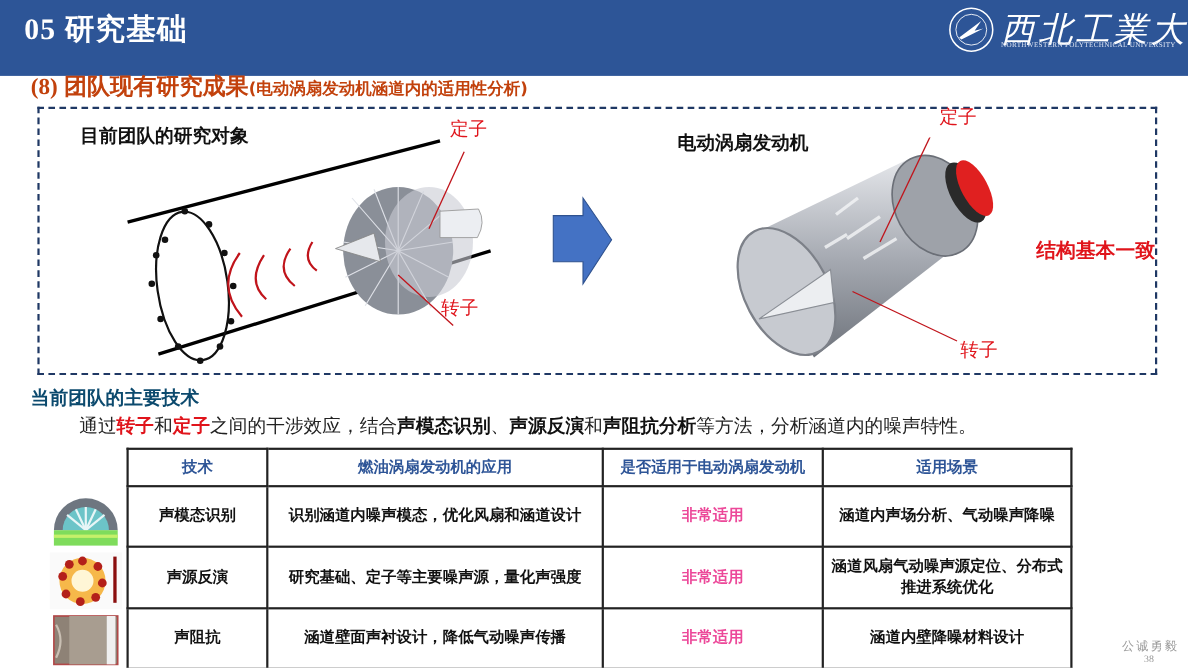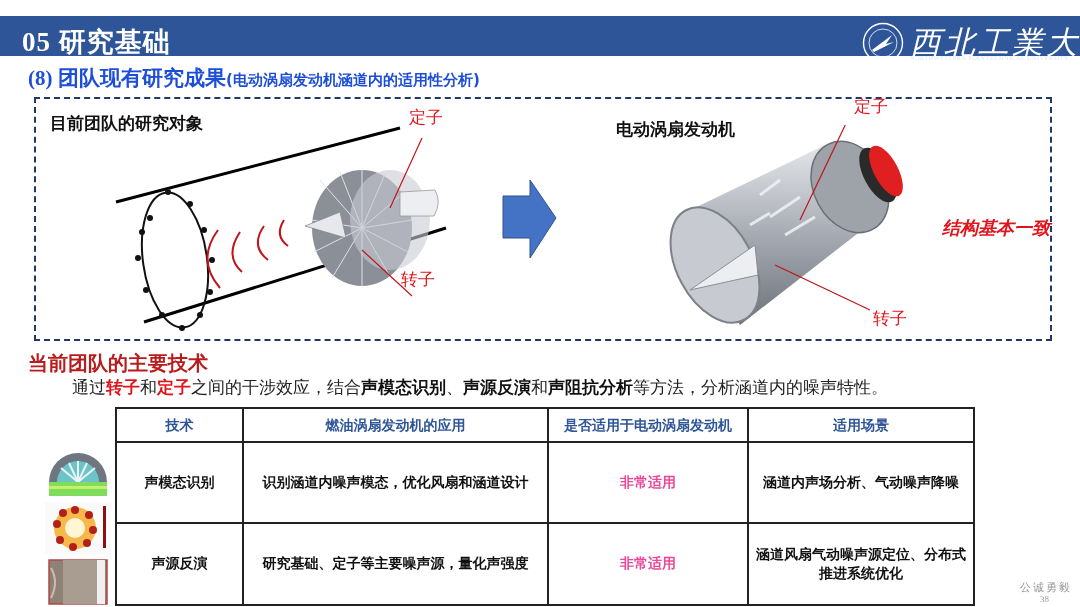--- a/index.html
+++ b/index.html
@@ -2,55 +2,55 @@
 <html><head>
 <meta charset="utf-8">
 <style>
   html, body { margin: 0; padding: 0; }
   body {
     width: 1080px; height: 607px; position: relative; overflow: hidden;
     background: #ffffff;
     font-family: "DejaVu Sans", "Liberation Sans", sans-serif;
   }
   .header {
-    position: absolute; left: 0; top: 16px; width: 1080px; height: 40px;
+    position: absolute; left: 0; top: 0; width: 1080px; height: 69px;
     background: #2d5597;
   }
   .header-title {
     position: absolute; left: 22px; top: 8px; color: #fff;
     font-size: 27px; font-weight: bold; letter-spacing: 1px;
     font-family: "Liberation Serif", "DejaVu Serif", serif;
   }
   .logo { position: absolute; left: 862px; top: 4px; width: 210px; height: 46px; }
   .logo-seal { position: absolute; left: 0; top: 2px; width: 42px; height: 42px; }
   .logo-cn {
     position: absolute; left: 48px; top: 2px; color: #fff; font-size: 31px;
     font-family: "DejaVu Serif", serif; font-style: italic; letter-spacing: 3px; white-space: nowrap;
   }
   .logo-en {
     position: absolute; left: 48px; top: 34px; color: #dfe6f4; font-size: 6.5px;
     font-family: "Liberation Serif", serif; letter-spacing: 0.3px; white-space: nowrap;
   }
   .subtitle {
-    position: absolute; left: 28px; top: 64px; color: #1d4ed8; font-weight: bold;
+    position: absolute; left: 28px; top: 64px; color: #c2410c; font-weight: bold;
     white-space: nowrap;
   }
   .subtitle .num { font-family: "Liberation Serif", serif; font-size: 21px; }
   .subtitle .main { font-size: 21px; }
   .subtitle .paren { font-size: 15px; }
   .dash-box {
     position: absolute; left: 34px; top: 97px; width: 1018px; height: 244px;
     border: 2.5px dashed #1f3864; box-sizing: border-box;
   }
   .label-black { position: absolute; font-weight: bold; color: #111; font-size: 17px; white-space: nowrap; }
   .label-red { position: absolute; color: #e0141b; font-size: 17px; white-space: nowrap; }
   .label-red-bold { position: absolute; color: #e0141b; font-size: 18px; font-weight: bold; white-space: nowrap; }
   .svg-abs { position: absolute; }
   .tech-heading {
-    position: absolute; left: 28px; top: 350px; font-weight: bold; font-size: 20px; color: #b91c1c;
+    position: absolute; left: 28px; top: 350px; font-weight: bold; font-size: 17px; color: #0c4a6e;
   }
   .tech-desc {
     position: absolute; left: 72px; top: 376px; font-size: 17px; color: #222; white-space: nowrap;
   }
   .tech-desc .r { color: #e0141b; font-weight: bold; }
   .tech-desc .b { color: #111; font-weight: bold; }
   table.tech {
     position: absolute; left: 115px; top: 407px; width: 858px; height: 199px;
     border-collapse: collapse; table-layout: fixed;
   }
@@ -87,21 +87,21 @@
   </div>
 </div>
 
 <div class="subtitle">
   <span class="num">(8)</span>
   <span class="main">团队现有研究成果</span><span class="paren">(电动涡扇发动机涵道内的适用性分析)</span>
 </div>
 
 <div class="dash-box"></div>
 
-<div class="label-black" style="left:50px; top:112px;">目前团队的研究对象</div>
+<div class="label-black" style="left:73px; top:112px;">目前团队的研究对象</div>
 
 <svg class="svg-abs" style="left:100px; top:120px;" width="360" height="215" viewBox="0 0 360 215">
   <line x1="16" y1="82" x2="300" y2="8" stroke="#000" stroke-width="3"></line>
   <line x1="44" y1="202" x2="346" y2="108" stroke="#000" stroke-width="3"></line>
   <ellipse cx="75" cy="140" rx="32" ry="68" transform="rotate(-8 75 140)" fill="none" stroke="#111" stroke-width="2"></ellipse>
   <g fill="#111">
     <circle cx="50" cy="98" r="3"></circle>
       <circle cx="68" cy="72" r="3"></circle>
       <circle cx="90" cy="84" r="3"></circle>
     <circle cx="104" cy="110" r="3"></circle>
@@ -169,21 +169,21 @@
     <line x1="100" y1="70" x2="120" y2="55"></line>
       <line x1="110" y1="92" x2="140" y2="72"></line>
     <line x1="125" y1="110" x2="155" y2="92"></line>
       <line x1="90" y1="100" x2="110" y2="88"></line>
   </g>
   <line x1="140" y1="95" x2="190" y2="-10" stroke="#c0141b" stroke-width="1.2"></line>
   <line x1="115" y1="140" x2="210" y2="185" stroke="#c0141b" stroke-width="1.2"></line>
 </svg>
 <div class="label-red" style="left:854px; top:95px;">定子</div>
 <div class="label-red" style="left:873px; top:307px;">转子</div>
-<div class="label-red-bold" style="left:942px; top:216px;font-style:italic;">结构基本一致</div>
+<div class="label-red-bold" style="left:942px; top:216px;">结构基本一致</div>
 
 <div class="tech-heading">当前团队的主要技术</div>
 <div class="tech-desc">
   <span>通过</span><span class="r">转子</span><span>和</span><span class="r">定子</span><span>之间的干涉效应，结合</span><span class="b">声模态识别</span><span>、</span><span class="b">声源反演</span><span>和</span><span class="b">声阻抗分析</span><span>等方法，分析涵道内的噪声特性。</span>
 </div>
 
 <svg class="thumb" style="top:446px; height:52px;" viewBox="0 0 66 52">
   <path d="M4 36 A29 29 0 0 1 62 36 Z" fill="#6e7680"></path>
   <path d="M12 36 A21 21 0 0 1 54 36 Z" fill="#6cc4c8"></path>
   <g stroke="#e8f6f7" stroke-width="2">
@@ -240,17 +240,23 @@
       <td>识别涵道内噪声模态，优化风扇和涵道设计</td>
       <td class="fit">非常适用</td>
       <td>涵道内声场分析、气动噪声降噪</td>
     </tr>
     <tr style="height:56px;">
       <td>声源反演</td>
       <td>研究基础、定子等主要噪声源，量化声强度</td>
       <td class="fit">非常适用</td>
       <td>涵道风扇气动噪声源定位、分布式推进系统优化</td>
     </tr>
+    <tr style="height:55px;">
+      <td>声阻抗</td>
+      <td>涵道壁面声衬设计，降低气动噪声传播</td>
+      <td class="fit">非常适用</td>
+      <td>涵道内壁降噪材料设计</td>
+    </tr>
   </tbody>
 </table>
 
 <div class="footer-motto">公诚勇毅</div>
 <div class="footer-page">38</div>
 
 </body></html>

